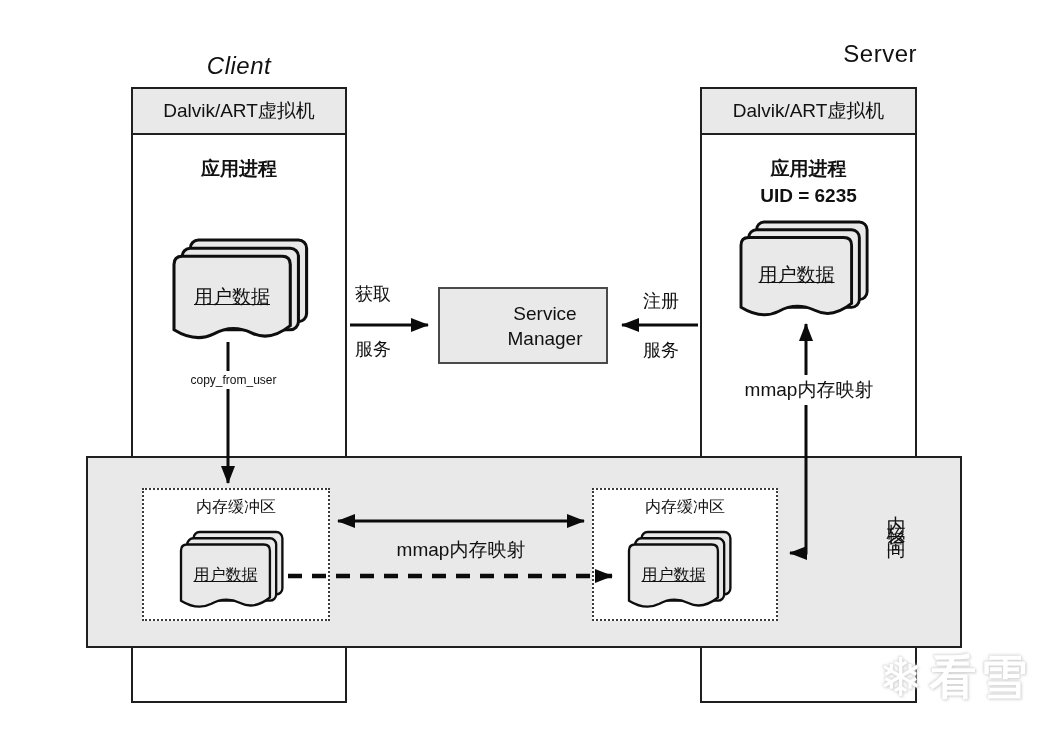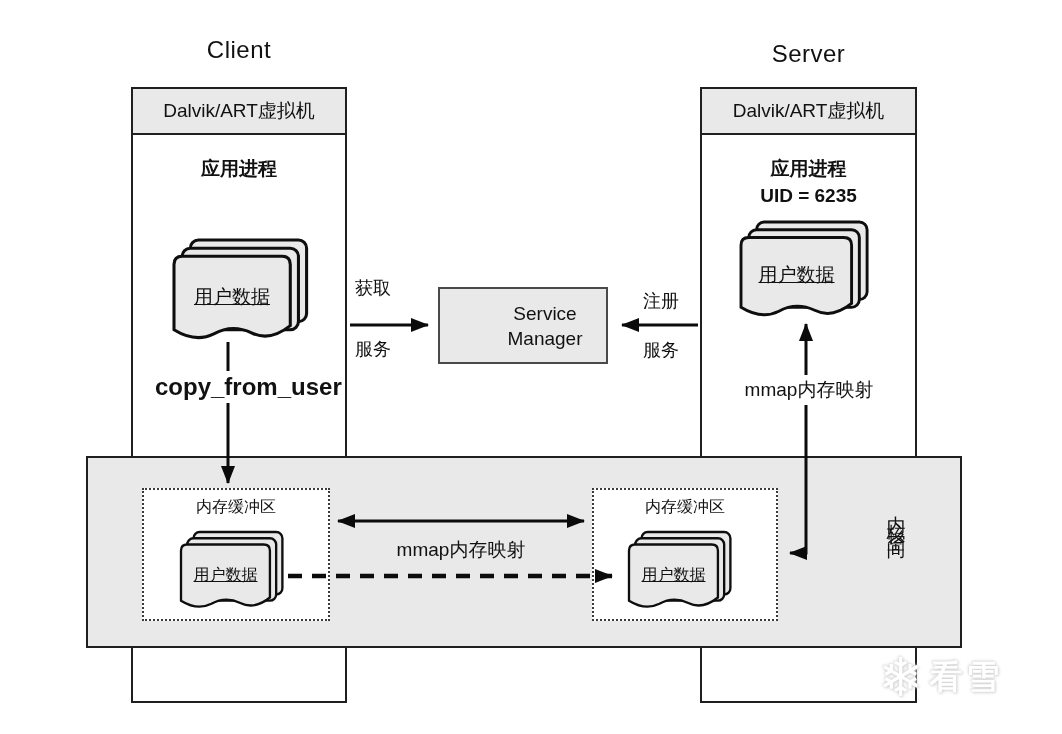--- a/index.html
+++ b/index.html
@@ -23,42 +23,42 @@
 
   .kernel-box{background:var(--fill-gray);border:2px solid var(--stroke-dark);box-sizing:border-box;z-index:2;}
   .dotted-box{background:#fff;border:2px dotted #3a3a3a;box-sizing:border-box;z-index:3;}
   .buf-title{font-size:16px;z-index:5;}
 
   .sm-box{background:var(--fill-gray);border:2px solid #4a4a4a;box-sizing:border-box;z-index:3;
     display:flex;flex-direction:column;align-items:center;justify-content:center;
     font-size:19px;line-height:25px;padding-left:44px;}
 
   .arrow-side-label{font-size:18px;z-index:5;}
-  .line-label{font-size:24px;font-weight:700;background:#fff;padding:2px 3px;z-index:5;box-sizing:border-box;}
+  .line-label{font-size:12px;font-weight:400;background:#fff;padding:2px 3px;z-index:5;box-sizing:border-box;}
   .mmap-label{font-size:19px;font-weight:500;z-index:5;}
   .stack-label{z-index:5;font-size:19px;text-decoration:underline;}
   .stack-label.small{font-size:16px;}
 
   .kernel-space{font-size:19px;letter-spacing:8px;writing-mode:vertical-rl;text-orientation:upright;
     z-index:5;line-height:24px;}
 
   svg.overlay{position:absolute;left:0;top:0;z-index:4;pointer-events:none;}
 
   .watermark{display:flex;align-items:center;gap:6px;z-index:6;color:#ffffff;
     text-shadow:0 0 1px #d4d4d4,1px 1px 3px #cfcfcf,-1px -1px 3px #dedede;font-weight:bold;}
   .watermark .flake{font-size:54px;line-height:54px;}
-  .watermark .wm-text{font-size:33px;letter-spacing:4px;line-height:54px;}
+  .watermark .wm-text{font-size:47px;letter-spacing:4px;line-height:54px;}
 </style>
 </head>
 <body>
 
 <div class="stage">
 
-  <div class="abs ctr big-title" style="left:131px;top:36px;width:216px;">Client</div>
-  <div class="abs ctr big-title" style="left:700px;top:40px;width:217px;">Server</div>
+  <div class="abs ctr big-title" style="left:131px;top:52px;width:216px;font-style:italic;">Client</div>
+  <div class="abs ctr big-title" style="left:700px;top:40px;width:217px;text-align:right;">Server</div>
 
   <div class="abs proc-box" style="left:131px;top:87px;width:216px;height:616px;">
     <div class="proc-header">Dalvik/ART虚拟机</div>
   </div>
   <div class="abs ctr proc-text" style="left:131px;top:155px;width:216px;">
     <div>应用进程</div>
   </div>
 
   <div class="abs proc-box" style="left:700px;top:87px;width:217px;height:616px;">
     <div class="proc-header">Dalvik/ART虚拟机</div>
@@ -110,21 +110,21 @@
     <line x1="288" y1="576" x2="612" y2="576" stroke="#0b0b0b" stroke-width="4.5" stroke-dasharray="14 10" marker-end="url(#arr)"></line>
   </svg>
 
   <div class="abs ctr stack-label" style="left:174px;top:284px;width:116px;">用户数据</div>
   <div class="abs ctr stack-label" style="left:741px;top:262px;width:111px;">用户数据</div>
   <div class="abs ctr stack-label small" style="left:181px;top:565px;width:89px;">用户数据</div>
   <div class="abs ctr stack-label small" style="left:629px;top:565px;width:89px;">用户数据</div>
 
   <div class="abs ctr line-label" style="left:152px;top:371px;width:163px;">copy_from_user</div>
 
-  <div class="abs ctr arrow-side-label" style="left:350px;top:276px;width:46px;">获取</div>
+  <div class="abs ctr arrow-side-label" style="left:350px;top:282px;width:46px;">获取</div>
   <div class="abs ctr arrow-side-label" style="left:350px;top:337px;width:46px;">服务</div>
 
   <div class="abs ctr arrow-side-label" style="left:638px;top:289px;width:46px;">注册</div>
   <div class="abs ctr arrow-side-label" style="left:638px;top:338px;width:46px;">服务</div>
 
   <div class="abs ctr line-label" style="left:733px;top:375px;width:152px;font-weight:500;font-size:19px;">mmap内存映射</div>
 
   <div class="abs ctr mmap-label" style="left:370px;top:537px;width:182px;">mmap内存映射</div>
 
   <div class="abs kernel-space" style="left:884px;top:500px;height:110px;">内核空间</div>

